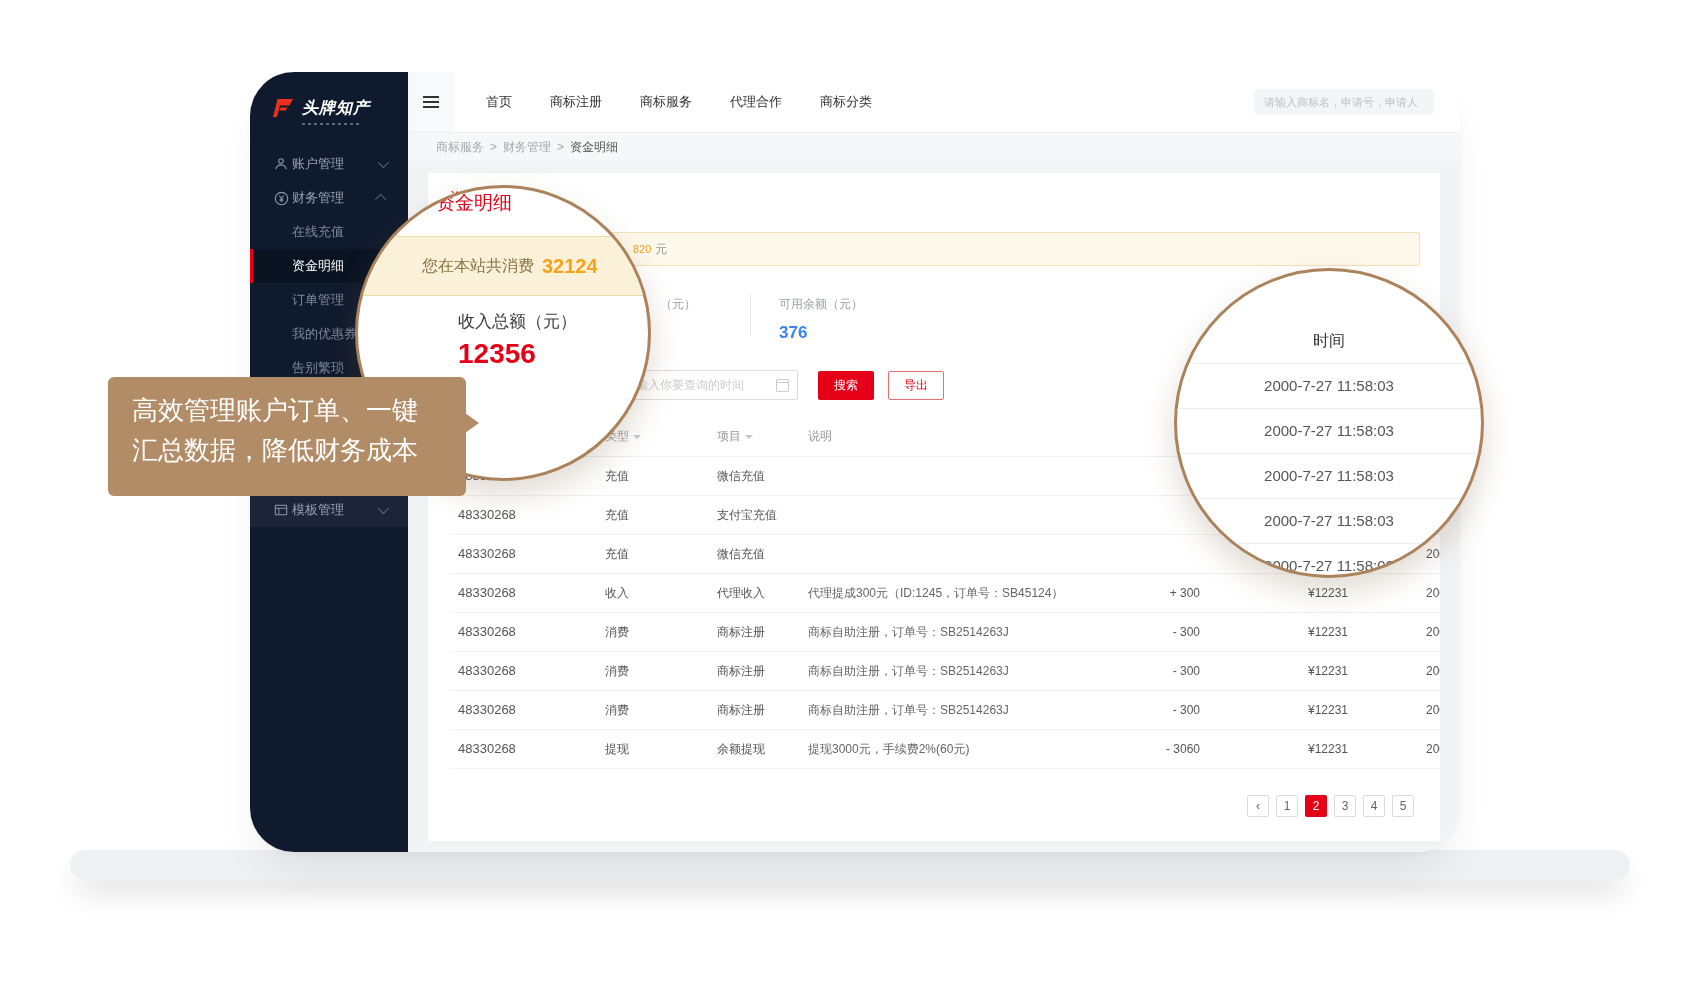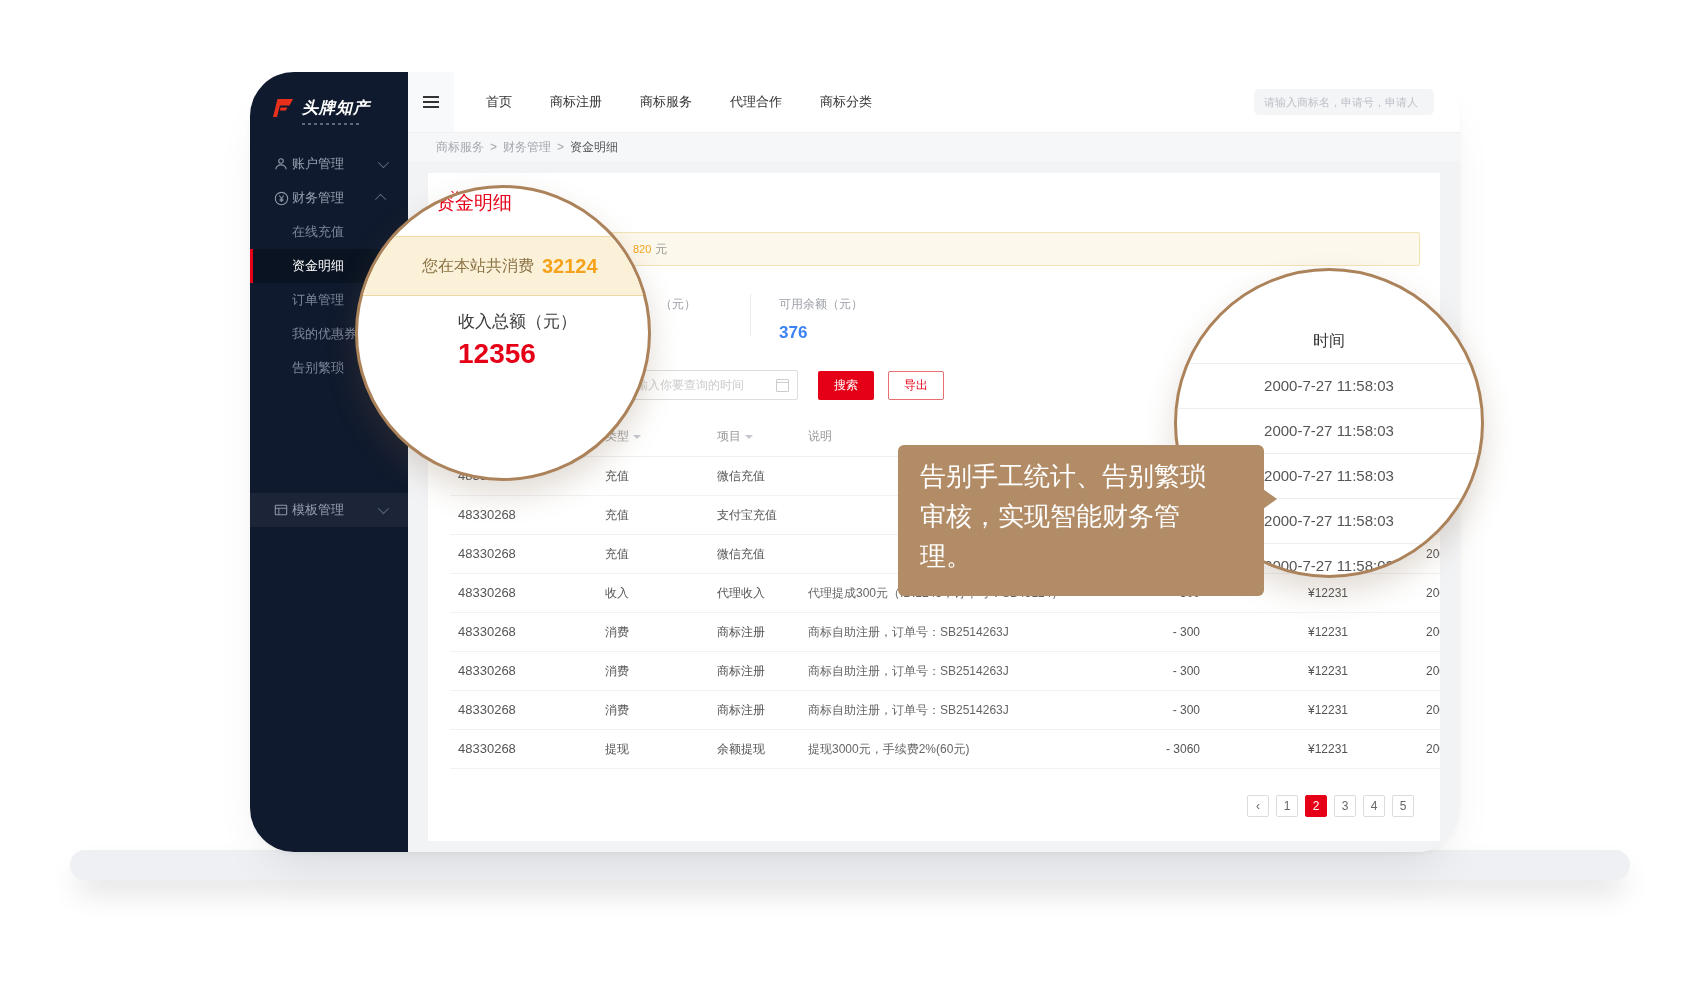--- a/index.html
+++ b/index.html
@@ -360,21 +360,20 @@
     <div class="lz-th">时间</div>
     <div class="lz-times">
       <div class="lz-time">2000-7-27 11:58:03</div>
       <div class="lz-time">2000-7-27 11:58:03</div>
       <div class="lz-time">2000-7-27 11:58:03</div>
       <div class="lz-time">2000-7-27 11:58:03</div>
       <div class="lz-time">2000-7-27 11:58:03</div>
     </div>
   </div>
 
-
-  <div class="tip tip-right">
-    <div class="tline">告别手工统计、告别繁琐</div>
-    <div class="tline">审核，实现智能财务管</div>
-    <div class="tline">理。</div>
+  <div class="tip tip-left">
+    <div class="tline">高效管理账户订单、一键</div>
+    <div class="tline">汇总数据，降低财务成本</div>
     <span class="tip-arrow"></span>
   </div>
 
+
 </div>
 
 </body></html>

